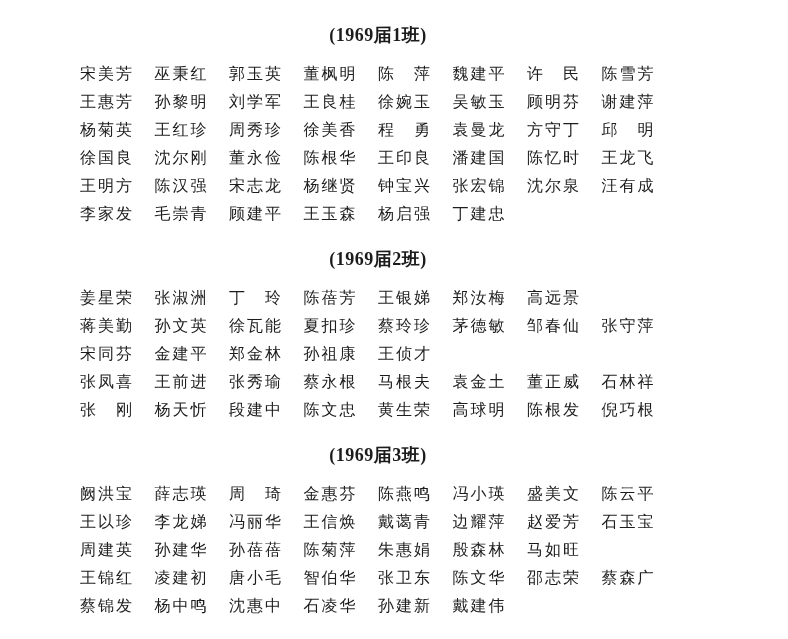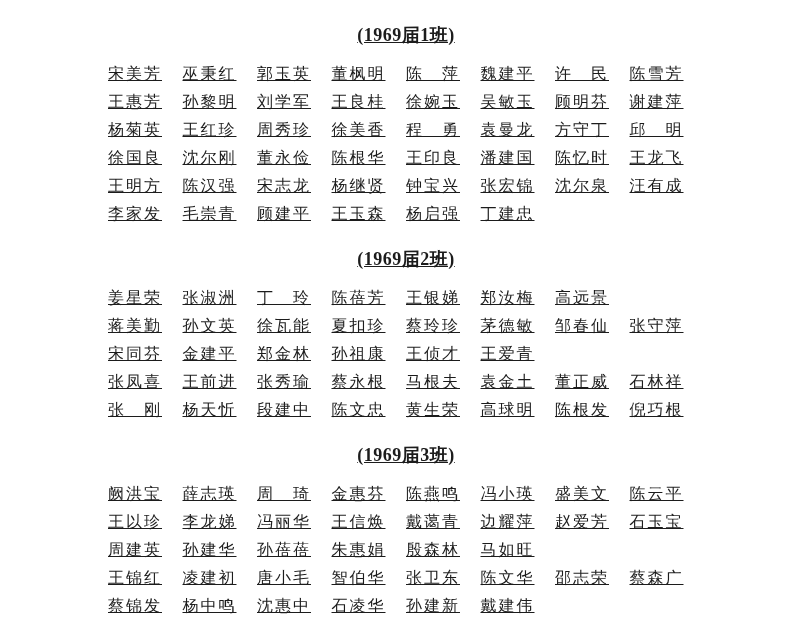--- a/index.html
+++ b/index.html
@@ -15,22 +15,21 @@
     overflow: hidden;
   }
   .page {
     box-sizing: border-box;
     width: 788px;
     height: 639px;
     padding-top: 22px;
   }
   .content {
     width: 596px;
-    margin-left: 108px;
-    text-decoration: underline;
+    margin-left: 80px;
   }
   .section {
     margin-bottom: 18px;
   }
   .section-title {
     margin: 0 0 12px 0;
     text-align: center;
     font-weight: bold;
     font-size: 18px;
     line-height: 26px;
@@ -137,21 +136,20 @@
             <span class="name-cell">茅德敏</span>
             <span class="name-cell">邹春仙</span>
             <span class="name-cell">张守萍</span>
           </div>
           <div class="name-row">
             <span class="name-cell">宋同芬</span>
             <span class="name-cell">金建平</span>
             <span class="name-cell">郑金林</span>
             <span class="name-cell">孙祖康</span>
             <span class="name-cell">王侦才</span>
-            <span class="name-cell">王爱青</span>
           </div>
           <div class="name-row">
             <span class="name-cell">张凤喜</span>
             <span class="name-cell">王前进</span>
             <span class="name-cell">张秀瑜</span>
             <span class="name-cell">蔡永根</span>
             <span class="name-cell">马根夫</span>
             <span class="name-cell">袁金土</span>
             <span class="name-cell">董正威</span>
             <span class="name-cell">石林祥</span>
@@ -189,20 +187,21 @@
             <span class="name-cell">王信焕</span>
             <span class="name-cell">戴蔼青</span>
             <span class="name-cell">边耀萍</span>
             <span class="name-cell">赵爱芳</span>
             <span class="name-cell">石玉宝</span>
           </div>
           <div class="name-row">
             <span class="name-cell">周建英</span>
             <span class="name-cell">孙建华</span>
             <span class="name-cell">孙蓓蓓</span>
+            <span class="name-cell">陈菊萍</span>
             <span class="name-cell">朱惠娟</span>
             <span class="name-cell">殷森林</span>
             <span class="name-cell">马如旺</span>
           </div>
           <div class="name-row">
             <span class="name-cell">王锦红</span>
             <span class="name-cell">凌建初</span>
             <span class="name-cell">唐小毛</span>
             <span class="name-cell">智伯华</span>
             <span class="name-cell">张卫东</span>

